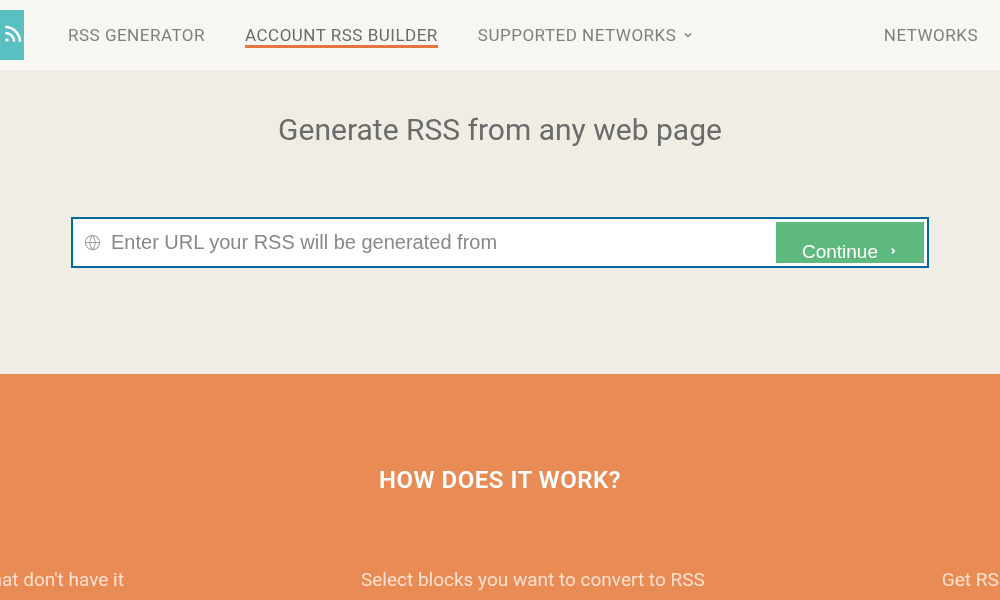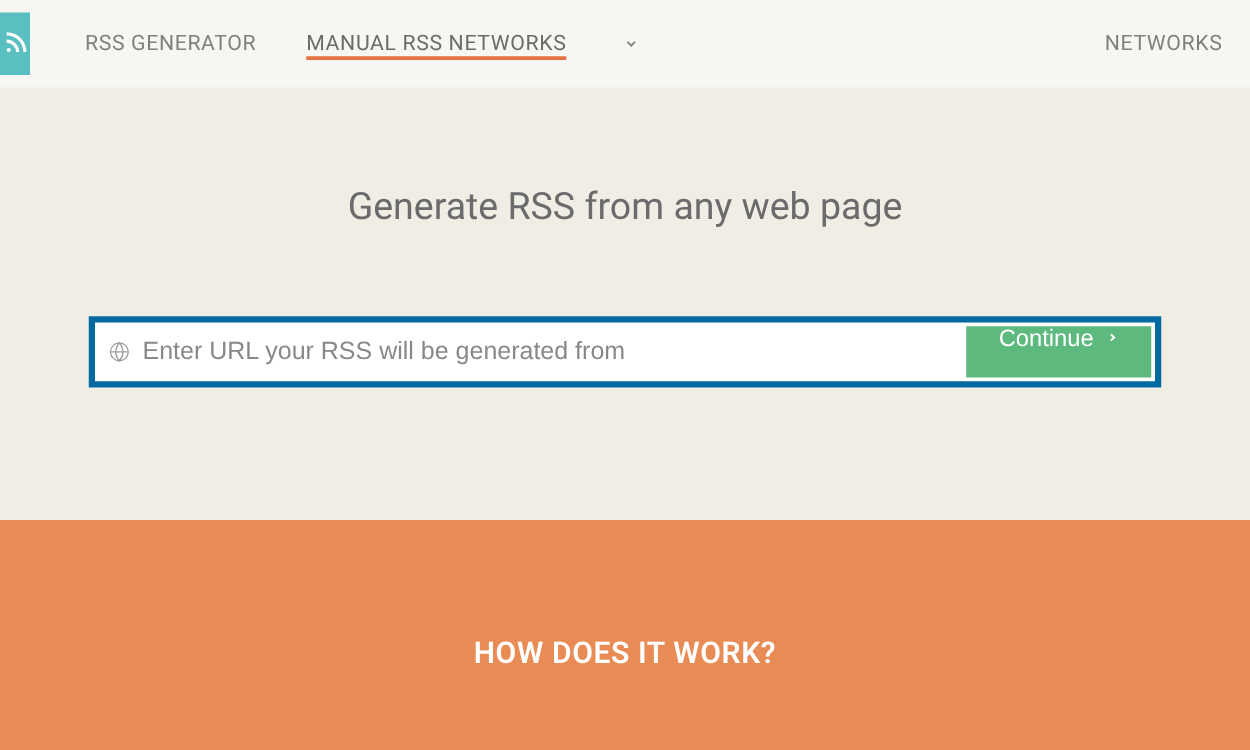--- a/index.html
+++ b/index.html
@@ -62,33 +62,33 @@
       margin-left: 6px;
       display: inline-flex;
       align-items: center;
     }
     .nav-right {
       margin-left: auto;
       padding-right: 22px;
     }
     .hero {
       text-align: center;
-      padding-top: 78px;
+      padding-top: 42px;
     }
     .hero-title {
       color: #6b6b6b;
       font-size: 30px;
       font-weight: 400;
     }
     .url-bar-container {
       margin: 70px auto 0;
       width: 858px;
       display: flex;
       background: #fff;
-      border: 5px solid #0369a1;
+      border: 2px solid #0369a1;
     }
     .url-icon {
       width: 38px;
       display: flex;
       align-items: center;
       justify-content: center;
       color: #9e9e9e;
     }
     .url-input {
       flex: 1;
@@ -102,21 +102,21 @@
     .url-input::placeholder {
       color: #888;
     }
     .continue-btn {
       background: #5db97d;
       color: #fff;
       border: none;
       padding: 0 26px;
       font-size: 19px;
       display: flex;
-      align-items: flex-start;
+      align-items: flex-end;
       gap: 10px;
       cursor: pointer;
       margin: 3px;
     }
     .continue-btn .arrow {
       font-weight: bold;
     }
     .orange-section {
       background: #e88b55;
       margin-top: 106px;
@@ -161,23 +161,24 @@
     <svg width="20" height="20" viewBox="0 0 24 24">
       <circle cx="6" cy="18" r="2"></circle>
       <path d="M4 11a9 9 0 0 1 9 9h3A12 12 0 0 0 4 8v3z"></path>
       <path d="M4 4a16 16 0 0 1 16 16h3A19 19 0 0 0 4 1v3z"></path>
     </svg>
   </div>
   <div class="nav-item">
     <span>RSS GENERATOR</span>
   </div>
   <div class="nav-item active">
-    <span>MANUAL RSS NETWORKS</span>
+    <span>ACCOUNT RSS BUILDER</span>
   </div>
   <div class="nav-item">
+    <span>SUPPORTED NETWORKS</span>
     <span class="chevron">
       <svg width="12" height="12" viewBox="0 0 24 24" fill="none" stroke="#808080" stroke-width="3">
         <polyline points="6 9 12 15 18 9"></polyline>
       </svg>
     </span>
   </div>
   <div class="nav-item nav-right">
     <span>NETWORKS</span>
   </div>
 </div>

